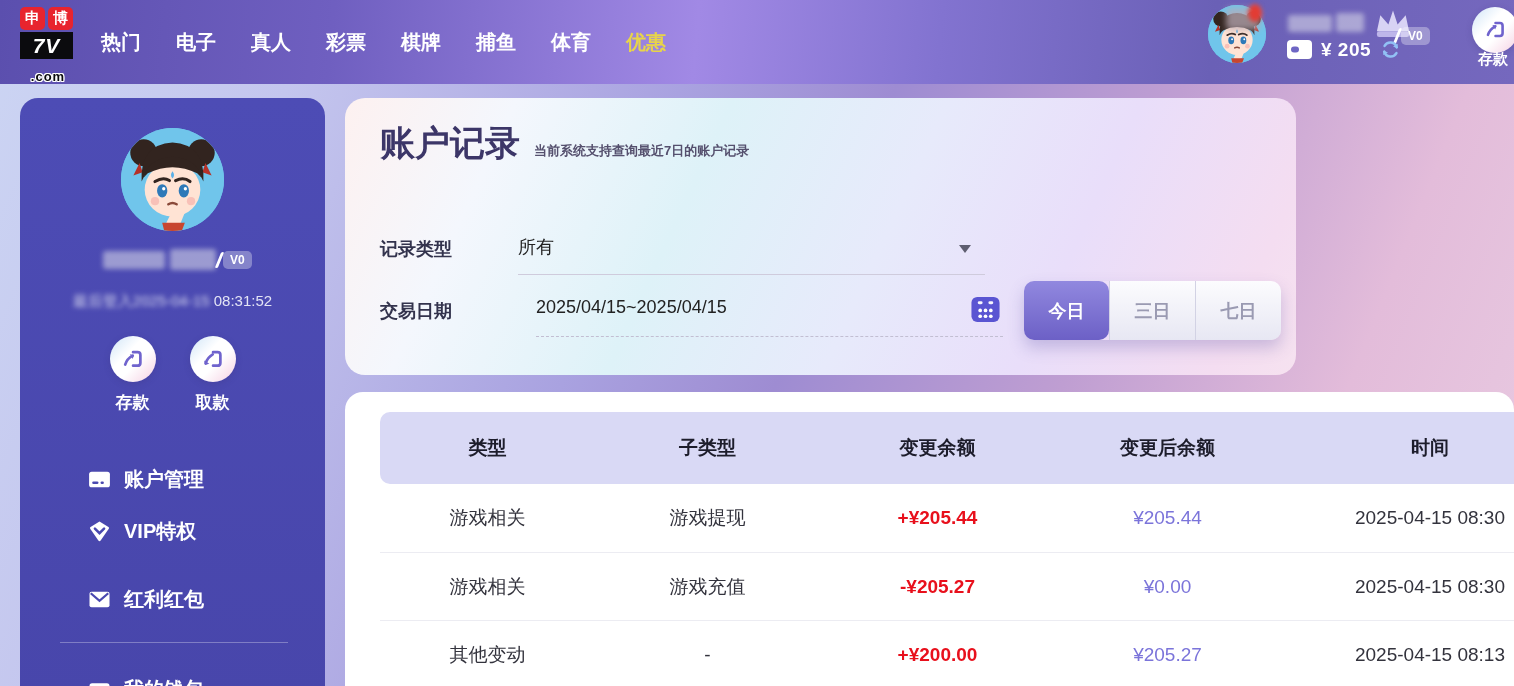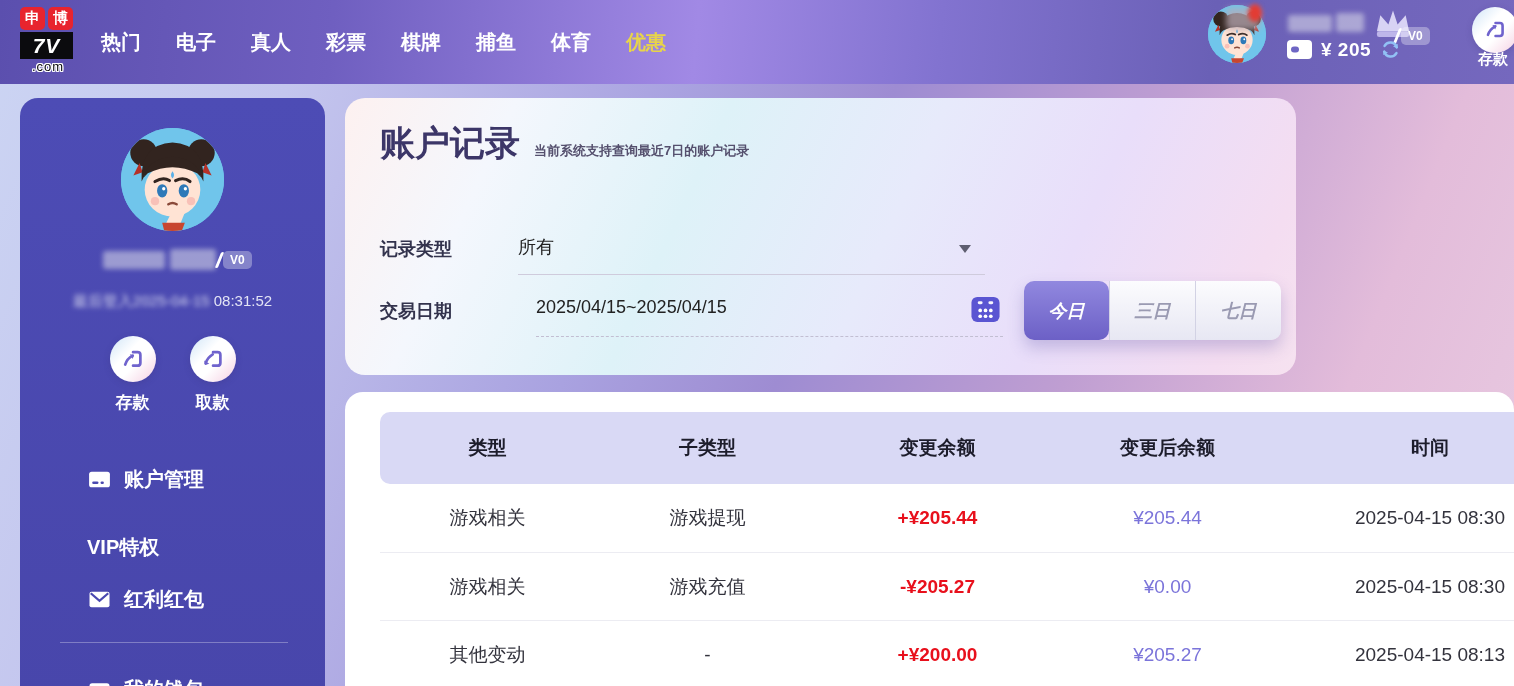--- a/index.html
+++ b/index.html
@@ -7,21 +7,21 @@
   .screen { position:relative; width:1514px; height:686px; overflow:hidden;
     background:linear-gradient(112deg,#ccd5f3 0%,#c4c6ee 18%,#a9a2e0 40%,#9e8cd2 52%,#bf9ed2 68%,#e3bcda 84%,#e9cce2 100%); }
 
   
   .topnav { position:absolute; left:0; top:0; width:1514px; height:84px;
     background:linear-gradient(95deg,#5b4fae 0%,#6f5fc0 22%,#a189e5 46%,#8273d0 62%,#6a60b6 80%,#7568be 100%); }
   .logo { position:absolute; left:20px; top:7px; width:56px; }
   .logo-row { display:flex; gap:3px; }
   .logo-sq { width:25px; height:23px; background:#e8242e; border-radius:5px; color:#fff; font-weight:bold; font-size:15px; display:flex; align-items:center; justify-content:center; }
   .logo-main { margin-top:2px; width:53px; height:27px; background:#0b0b0e; border-radius:0; color:#fff; font-weight:900; font-size:21px; font-style:italic; display:flex; align-items:center; justify-content:center; letter-spacing:1px; }
-  .logo-suffix { margin-top:0px; font-size:13px; font-weight:400; color:#0b0b0e; text-align:center; letter-spacing:1px;
+  .logo-suffix { margin-top:10px; font-size:13px; font-weight:700; color:#0b0b0e; text-align:center; letter-spacing:1px;
     text-shadow:-1px -1px 0 #fff,1px -1px 0 #fff,-1px 1px 0 #fff,1px 1px 0 #fff,0 1px 0 #fff,0 -1px 0 #fff,1px 0 0 #fff,-1px 0 0 #fff; }
   .nav-menu { position:absolute; left:86px; top:0; height:84px; display:flex; gap:5px; align-items:center; }
   .nav-item { width:70px; text-align:center; color:#fff; font-size:20px; font-weight:bold; cursor:pointer; }
   .nav-item.active { color:#e8d44a; }
 
   .topbar-avatar { position:absolute; left:1208px; top:5px; width:58px; height:58px; border-radius:50%; background:#6fc5ec; overflow:hidden; }
   .topbar-avatar svg { width:100%; height:100%; }
   .tb-blur-patch { position:absolute; left:1226px; top:8px; width:34px; height:22px; background:rgba(186,170,180,.75); filter:blur(3px); border-radius:4px; }
   .tb-red-blob { position:absolute; left:1248px; top:4px; width:14px; height:18px; background:#e23c34; filter:blur(2px); border-radius:50%; }
   .blur-block { position:absolute; background:rgba(222,222,235,.55); filter:blur(2.5px); border-radius:3px; }
@@ -66,21 +66,21 @@
   .fc-row-1 { top:137px; }
   .fc-row-2 { top:199px;gap:18px; }
   .fc-label { width:138px; font-size:18px; font-weight:bold; color:#33334d; padding-top:2px; }
   .fc-field { position:relative; width:467px; height:40px; font-size:18px; color:#222; }
   .fc-field-underline { border-bottom:1px solid #cfcbdc; }
   .fc-field-dashed { border-bottom:1px dashed #c2bed2; }
   .caret-down { position:absolute; right:14px; top:10px; width:0; height:0; border-left:6px solid transparent; border-right:6px solid transparent; border-top:8px solid #5e5e70; }
   .calendar-btn { position:absolute; right:2px; top:-4px; width:31px; height:31px; cursor:pointer; }
   .range-tabs { position:absolute; left:679px; top:183px; width:257px; height:59px; border-radius:10px; display:flex; box-shadow:0 8px 16px rgba(100,88,170,.3); }
   .range-tab { flex:1; display:flex; align-items:center; justify-content:center; font-size:18px; font-weight:bold; color:#9a9ab2; cursor:pointer;
-    background:linear-gradient(180deg,#fcfcfe 0%,#e7e7f3 100%); border-left:1px solid #d2d2e4;font-style:italic; }
+    background:linear-gradient(180deg,#fcfcfe 0%,#e7e7f3 100%); border-left:1px solid #d2d2e4; }
   .range-tab:first-child { border-left:none; border-radius:10px 0 0 10px; }
   .range-tab:last-child { border-radius:0 10px 10px 0; }
   .range-tab.active { background:linear-gradient(180deg,#9188df 0%,#6c60c6 100%); color:#fff; border-radius:10px; border-left:none; }
 
   
   .table-card { position:absolute; left:345px; top:392px; width:1169px; height:300px; background:#fff; border-radius:18px 18px 0 0; overflow:hidden; }
   .tbl-grid { display:grid; grid-template-columns:215px 225px 235px 225px 300px; align-items:center; }
   .tbl-header { position:absolute; left:35px; top:20px; width:1200px; height:72px; background:#d9d9f5; border-radius:10px; }
   .tbl-header .cell { text-align:center; font-size:19px; font-weight:bold; color:#1d1d2b; }
   .tbl-row { position:absolute; left:35px; width:1200px; height:68px; }
@@ -237,21 +237,21 @@
 
     <div class="sb-menu">
       <div class="sb-menu-item" style="top:14px;">
         <svg viewBox="0 0 24 24">
           <rect x="2" y="4.5" width="20" height="15" rx="2.5" fill="#fff"></rect>
           <rect x="5" y="14" width="6" height="2.4" rx="1.2" fill="#4a49b0"></rect>
           <rect x="13" y="14" width="3.2" height="2.4" rx="1.2" fill="#4a49b0"></rect>
         </svg>
         <div class="sb-menu-label">账户管理</div>
       </div>
-      <div class="sb-menu-item" style="top:74px;flex-direction:column;">
+      <div class="sb-menu-item" style="top:66px;">
         <svg viewBox="0 0 24 24">
           <path d="M12,2.5 L20.6,7.6 Q21.6,8.3 20.9,9.4 L13.1,20.6 Q12,22 10.9,20.6 L3.1,9.4 Q2.4,8.3 3.4,7.6 Z" fill="#fff"></path>
           <path d="M7.6,9.2 L12,13.6 L16.4,9.2" stroke="#4a49b0" stroke-width="2.4" fill="none" stroke-linecap="round"></path>
         </svg>
         <div class="sb-menu-label">VIP特权</div>
       </div>
       <div class="sb-menu-item" style="top:134px;">
         <svg viewBox="0 0 24 24">
           <rect x="2.4" y="4.5" width="19.2" height="15" rx="2" fill="#fff"></rect>
           <path d="M3.6,6 L12,13.2 L20.4,6" stroke="#4a49b0" stroke-width="2.2" fill="none"></path>

